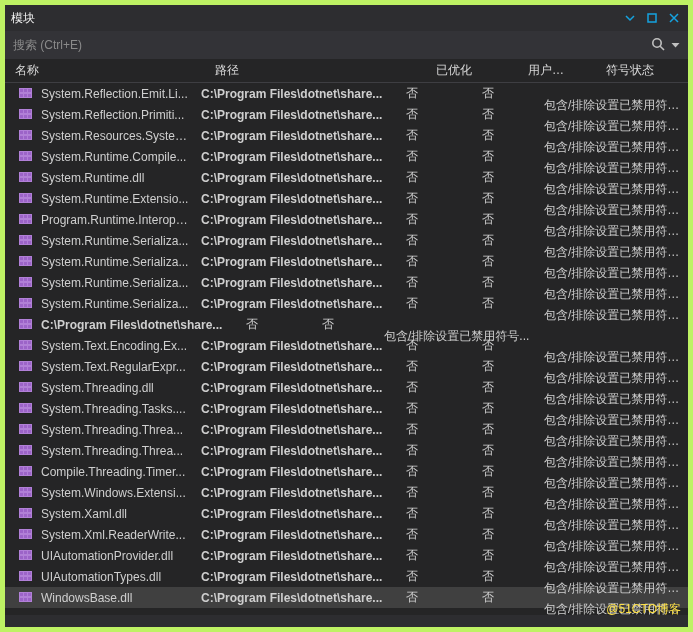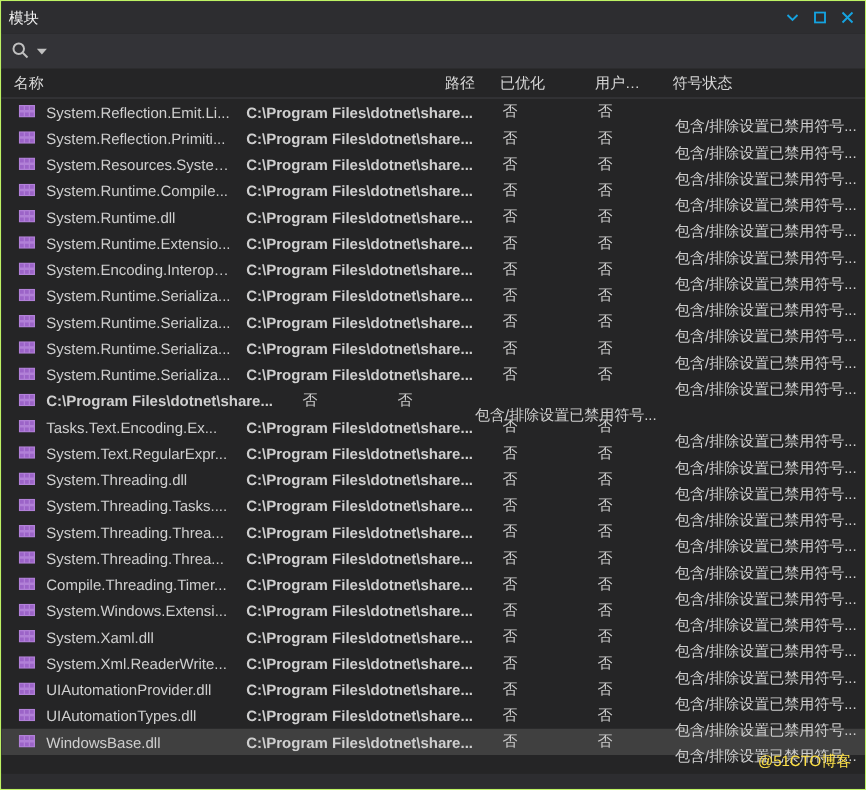--- a/index.html
+++ b/index.html
@@ -1,30 +1,30 @@
 <!DOCTYPE html>
 <html><head>
 <meta charset="utf-8">
 <style>
   * { margin: 0; padding: 0; box-sizing: border-box; }
   html, body { width: 693px; height: 632px; overflow: hidden; font-family: "Segoe UI","Microsoft YaHei",sans-serif; font-size: 12px; background:#252526; color:#d0d0d0; }
-  .window { display:flex; flex-direction:column; height:100%; border:1px solid #bef264;}
+  .window { display:flex; flex-direction:column; height:100%; border:5px solid #bef264;}
   .titlebar { display:flex; align-items:center; height:26px; background:#2d2d30; padding:0 6px; gap:6px;}
   .titlebar .title { flex:1; color:#f0f0f0; }
   .titlebar .ctrl { width:16px; height:16px; display:flex; align-items:center; justify-content:center; cursor:pointer;}
   .titlebar svg { stroke:#15a3e0; stroke-width:1.5; fill:none;}
   .searchbar { display:flex; align-items:center; height:28px; background:#333337; padding:0 8px; gap:6px;}
   .searchbar input { flex:1; background:transparent; border:none; outline:none; color:#c0c0c0; font-size:12px;}
   .searchbar input::placeholder { color:#8a8a8a;}
   .searchbar .sicon svg { stroke:#c0c0c0; fill:none; stroke-width:1.6;}
   .searchbar .dd svg { fill:#c0c0c0;}
-  .header-row { display:flex; align-items:center; height:24px; background:#252526; border-bottom:1px solid #3e3e42; font-size:12px; }
+  .header-row { display:flex; align-items:center; height:24px; background:#252526; border-bottom:1px solid #3e3e42; font-size:12px;gap:16px; }
   .header-row .col { padding:0 10px; color:#d8d8d8; cursor:pointer; white-space:nowrap; overflow:hidden; text-overflow:ellipsis;}
   .col-name { width:184px; }
-  .col-path { width:205px;text-align:right; }
+  .col-path { width:205px; }
   .col-opt  { width:76px; }
   .col-user { width:62px; }
   .col-sym  { flex:1; }
   .body { flex:1; overflow-y:auto; background:#252526;}
   .row { display:flex; align-items:center; height:21px; padding-left:14px; }
   .row.sel { background:#404040;}
   .row .icon { width:14px; height:12px; margin-right:4px; }
   .row .cell { padding:0 4px; white-space:nowrap; overflow:hidden; text-overflow:ellipsis; color:#cfcfcf; font-size:12px;}
   .row .c-name { width:160px; }
   .row .c-path { width:205px;font-weight:bold; }
@@ -57,20 +57,21 @@
         </svg>
       </span>
     <span class="ctrl">
         <svg width="10" height="10" viewBox="0 0 10 10">
           <path d="M1 1 L9 9 M9 1 L1 9"></path>
         </svg>
       </span>
   </div>
 
   <div class="searchbar">
+    <input placeholder="搜索 (Ctrl+E)" style="">
     <span class="sicon"><svg width="14" height="14" viewBox="0 0 14 14">
           <circle cx="6" cy="6" r="4.2"></circle>
           <path d="M9.2 9.2 L13 13"></path>
         </svg></span>
     <span class="dd"><svg width="9" height="7" viewBox="0 0 9 7">
           <path d="M0.5 1 L4.5 5.5 L8.5 1 Z"></path>
         </svg></span>
   </div>
 
   <div class="header-row">
@@ -195,21 +196,21 @@
           <svg class="brick" viewBox="0 0 13 10">
             <rect x="0" y="0" width="13" height="10"></rect>
             <rect class="sq" x="1" y="1" width="3" height="3"></rect>
             <rect class="sq" x="5" y="1" width="3" height="3"></rect>
             <rect class="sq" x="9" y="1" width="3" height="3"></rect>
             <rect class="sq" x="1" y="6" width="3" height="3"></rect>
             <rect class="sq" x="5" y="6" width="3" height="3"></rect>
             <rect class="sq" x="9" y="6" width="3" height="3"></rect>
           </svg>
         </span>
-        <span class="cell c-name">System.Encoding.InteropS...</span>
+        <span class="cell c-name">Program.Runtime.InteropS...</span>
         <span class="cell c-path">C:\Program Files\dotnet\share...</span>
         <span class="cell c-opt">否</span>
         <span class="cell c-user">否</span>
         <span class="cell c-sym">包含/排除设置已禁用符号...</span>
       </div>
       <div class="row">
         <span class="icon">
           <svg class="brick" viewBox="0 0 13 10">
             <rect x="0" y="0" width="13" height="10"></rect>
             <rect class="sq" x="1" y="1" width="3" height="3"></rect>
@@ -302,21 +303,21 @@
           <svg class="brick" viewBox="0 0 13 10">
             <rect x="0" y="0" width="13" height="10"></rect>
             <rect class="sq" x="1" y="1" width="3" height="3"></rect>
             <rect class="sq" x="5" y="1" width="3" height="3"></rect>
             <rect class="sq" x="9" y="1" width="3" height="3"></rect>
             <rect class="sq" x="1" y="6" width="3" height="3"></rect>
             <rect class="sq" x="5" y="6" width="3" height="3"></rect>
             <rect class="sq" x="9" y="6" width="3" height="3"></rect>
           </svg>
         </span>
-        <span class="cell c-name">Tasks.Text.Encoding.Ex...</span>
+        <span class="cell c-name">System.Text.Encoding.Ex...</span>
         <span class="cell c-path">C:\Program Files\dotnet\share...</span>
         <span class="cell c-opt">否</span>
         <span class="cell c-user">否</span>
         <span class="cell c-sym">包含/排除设置已禁用符号...</span>
       </div>
       <div class="row">
         <span class="icon">
           <svg class="brick" viewBox="0 0 13 10">
             <rect x="0" y="0" width="13" height="10"></rect>
             <rect class="sq" x="1" y="1" width="3" height="3"></rect>

